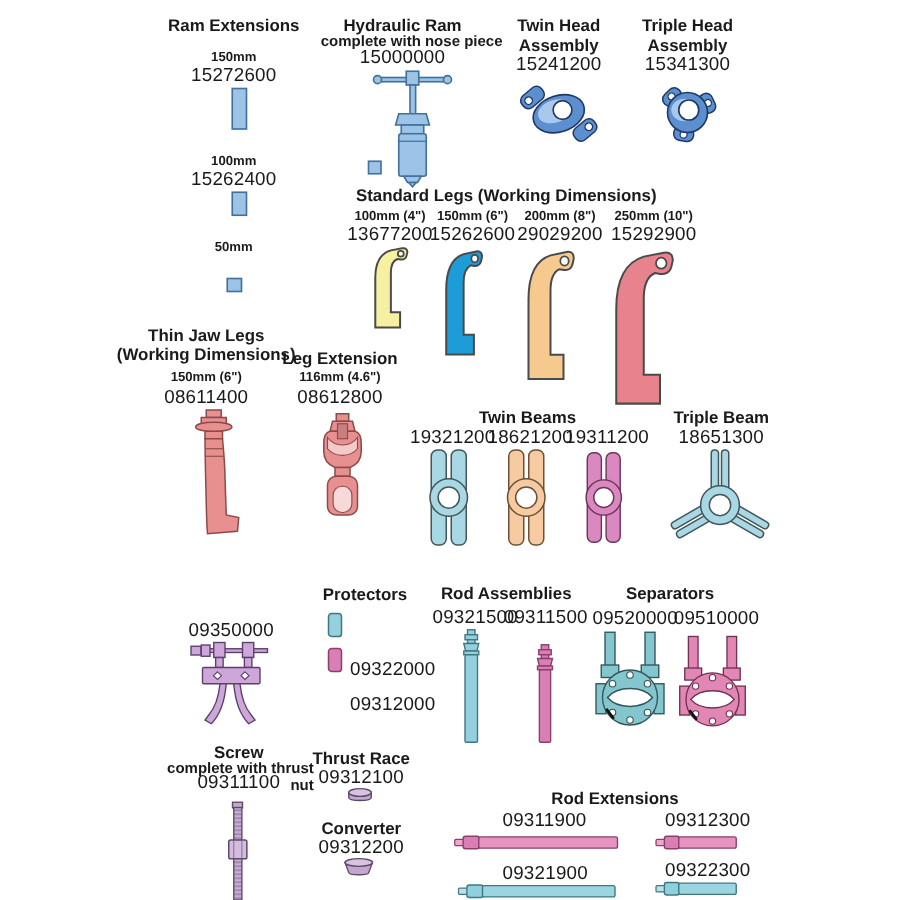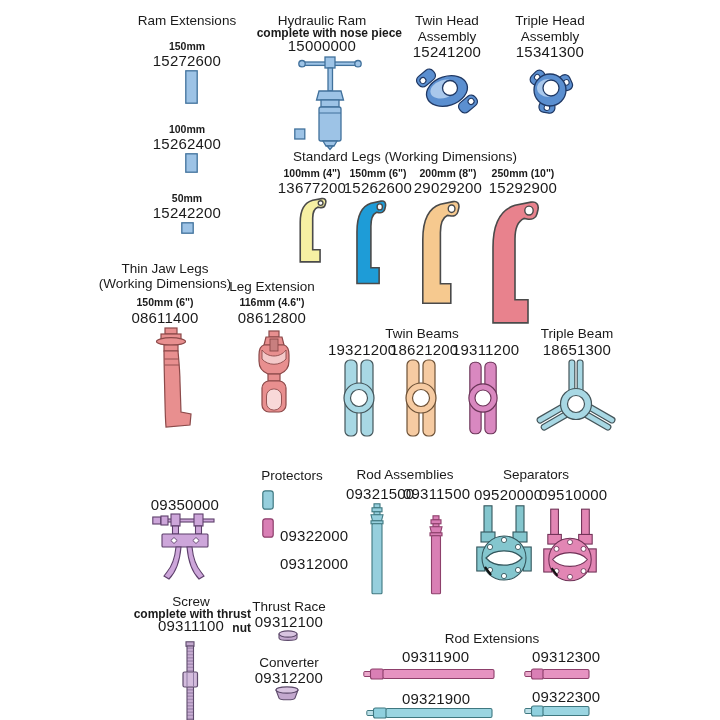--- a/index.html
+++ b/index.html
@@ -1,19 +1,19 @@
 <!DOCTYPE html>
 <html><head>
 <meta charset="utf-8">
 <style>
   html,body { margin:0; padding:0; background:#fff; }
   body { font-family:"Liberation Sans", sans-serif; color:#1a1a1a; }
   #canvas { position:relative; width:720px; height:720px; background:#ffffff; overflow:hidden; }
   .abs { position:absolute; }
-  .t   { font-weight:400; font-size:13.5px; line-height:1.15; text-align:center; }
+  .t   { font-weight:700; font-size:13.5px; line-height:1.15; text-align:center; }
   .sub { font-weight:700; font-size:12px;  line-height:1.15; text-align:right; }
   .s   { font-weight:700; font-size:10.5px; line-height:1.1; text-align:center; }
   .p   { font-weight:400; font-size:15px; line-height:1.1; text-align:center; letter-spacing:.2px; }
   .pl  { text-align:left;margin-top:36px; }
   svg  { display:block; overflow:visible; }
 </style>
 </head>
 <body>
 
 <div id="canvas">
@@ -23,21 +23,20 @@
   <div class="abs p" style="left:97px;top:53px;width:180px">15272600</div>
   <svg class="abs" style="left:185px;top:70px" width="13" height="34" viewBox="0 0 13 34">
     <rect x="0.8" y="0.8" width="11.4" height="32.4" fill="#9DC3E6" stroke="#41719C" stroke-width="1.3"></rect>
   </svg>
   <div class="abs s" style="left:97px;top:124px;width:180px">100mm</div>
   <div class="abs p" style="left:97px;top:136px;width:180px">15262400</div>
   <svg class="abs" style="left:185px;top:153px" width="13" height="20" viewBox="0 0 13 20">
     <rect x="0.8" y="0.8" width="11.4" height="18.4" fill="#9DC3E6" stroke="#41719C" stroke-width="1.3"></rect>
   </svg>
   <div class="abs s" style="left:97px;top:193px;width:180px">50mm</div>
-  <div class="abs p" style="left:97px;top:205px;width:180px">15242200</div>
   <svg class="abs" style="left:181px;top:222px" width="13" height="12" viewBox="0 0 13 12">
     <rect x="0.8" y="0.8" width="11.4" height="10.4" fill="#9DC3E6" stroke="#41719C" stroke-width="1.3"></rect>
   </svg>
 
   <div class="abs t" style="left:242px;top:13px;width:160px">Hydraulic Ram</div>
   <div class="abs sub" style="left:242px;top:27px;width:160px">complete with nose piece</div>
   <div class="abs p" style="left:242px;top:38px;width:160px">15000000</div>
   <svg class="abs" style="left:294px;top:55px" width="72" height="94" viewBox="0 0 72 94">
     <g fill="#9DC3E6" stroke="#41719C" stroke-width="1.3">
       <rect x="10" y="7" width="52" height="3.4"></rect>

